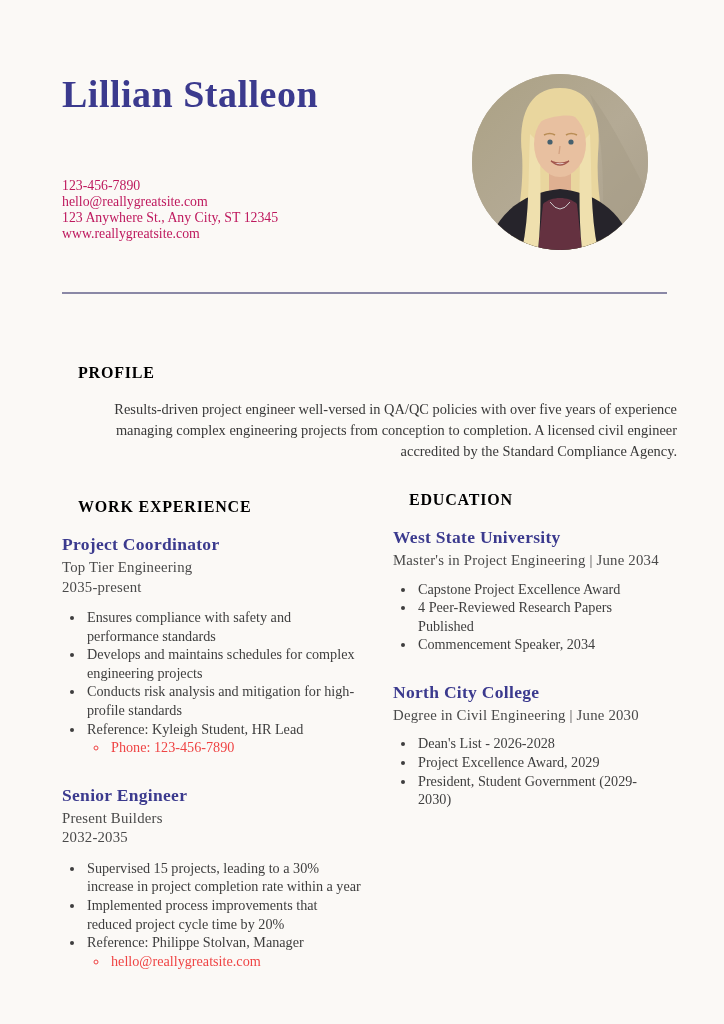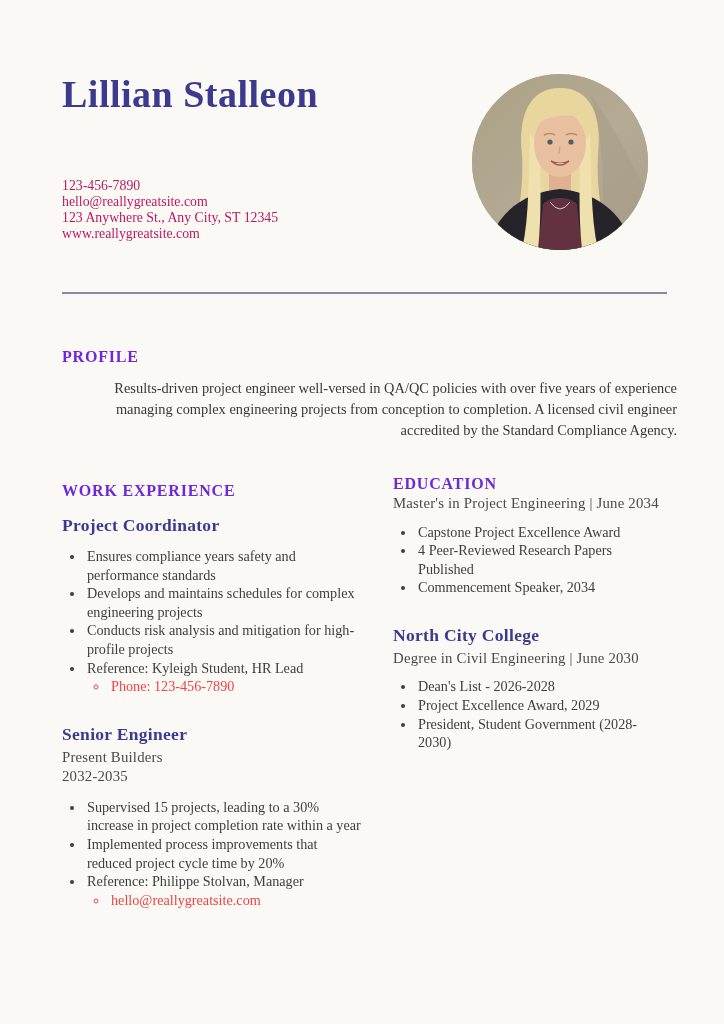--- a/index.html
+++ b/index.html
@@ -32,22 +32,22 @@
     overflow:hidden;background:#b2a791;
   }
   .photo svg{display:block;width:100%;height:100%;}
   
   .divider{
     position:absolute;left:62px;top:292px;width:605px;height:1.5px;
     background:#8a88a6;border:none;margin:0;
   }
   
   .sec-h{
-    margin:0;font-size:16px;line-height:20px;font-weight:bold;
-    letter-spacing:0.8px;color:#6d28d9;
+    margin:16px;font-size:16px;line-height:20px;font-weight:bold;
+    letter-spacing:0.8px;color:#000000;
   }
   
   .profile{position:absolute;left:62px;top:347px;width:615px;}
   .profile p{
     margin:11px 0 0;font-size:14.4px;line-height:21px;color:#383838;text-align:right;
   }
   
   .work-col{position:absolute;left:62px;top:481px;width:302px;}
   .edu-col{position:absolute;left:393px;top:474px;width:268px;}
   .item-title{
@@ -128,24 +128,26 @@
   <section class="profile">
     <h3 class="sec-h">PROFILE</h3>
     <p>Results-driven project engineer well-versed in QA/QC policies with over five years of experience managing complex engineering projects from conception to completion. A licensed civil engineer accredited by the Standard Compliance Agency.</p>
   </section>
 
   <section class="work-col">
     <h3 class="sec-h">WORK EXPERIENCE</h3>
 
     <div>
       <h4 class="item-title">Project Coordinator</h4>
+      <p class="sub-line">Top Tier Engineering</p>
+      <p class="sub-line">2035-present</p>
       <ul class="bullets">
-        <li>Ensures compliance years safety and performance standards</li>
+        <li>Ensures compliance with safety and performance standards</li>
         <li>Develops and maintains schedules for complex engineering projects</li>
-        <li>Conducts risk analysis and mitigation for high-profile projects</li>
+        <li>Conducts risk analysis and mitigation for high-profile standards</li>
         <li><span>Reference: Kyleigh Student, HR Lead</span>
           <ul class="sub-bullets">
             <li>Phone: 123-456-7890</li>
           </ul>
         </li>
       </ul>
     </div>
 
     <div class="gap-top">
       <h4 class="item-title">Senior Engineer</h4>
@@ -160,32 +162,33 @@
           </ul>
         </li>
       </ul>
     </div>
   </section>
 
   <section class="edu-col">
     <h3 class="sec-h">EDUCATION</h3>
 
     <div>
+      <h4 class="item-title">West State University</h4>
       <p class="sub-line">Master's in Project Engineering | June 2034</p>
       <ul class="bullets">
         <li>Capstone Project Excellence Award</li>
         <li>4 Peer-Reviewed Research Papers Published</li>
         <li>Commencement Speaker, 2034</li>
       </ul>
     </div>
 
     <div class="gap-top">
       <h4 class="item-title">North City College</h4>
       <p class="sub-line">Degree in Civil Engineering | June 2030</p>
       <ul class="bullets">
         <li>Dean's List - 2026-2028</li>
         <li>Project Excellence Award, 2029</li>
-        <li>President, Student Government (2028-2030)</li>
+        <li>President, Student Government (2029-2030)</li>
       </ul>
     </div>
   </section>
 
 </div>
 
 </body></html>

